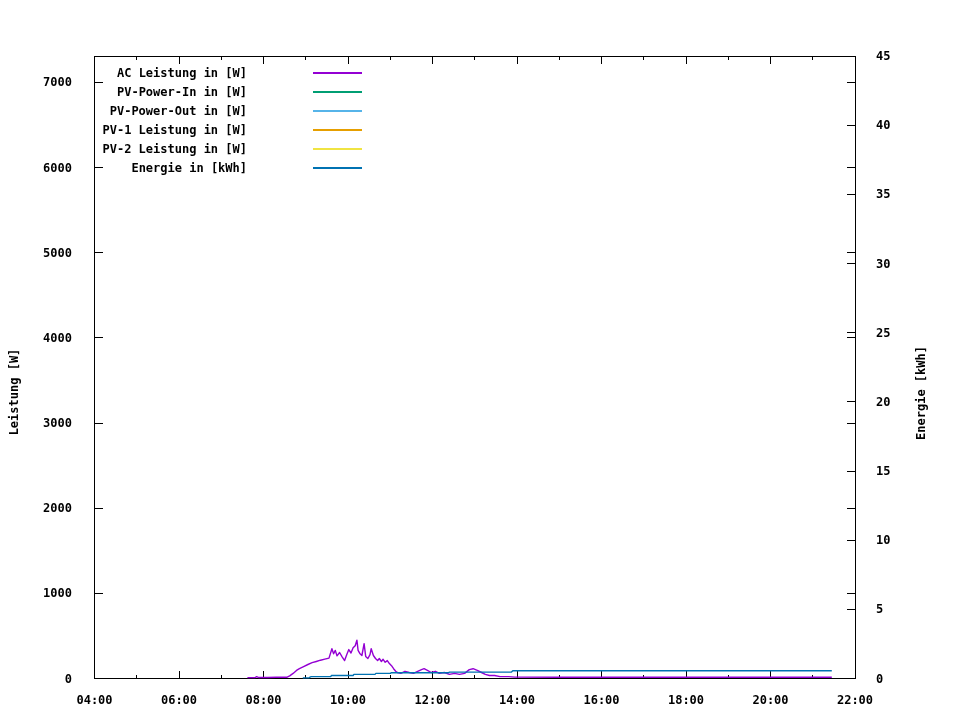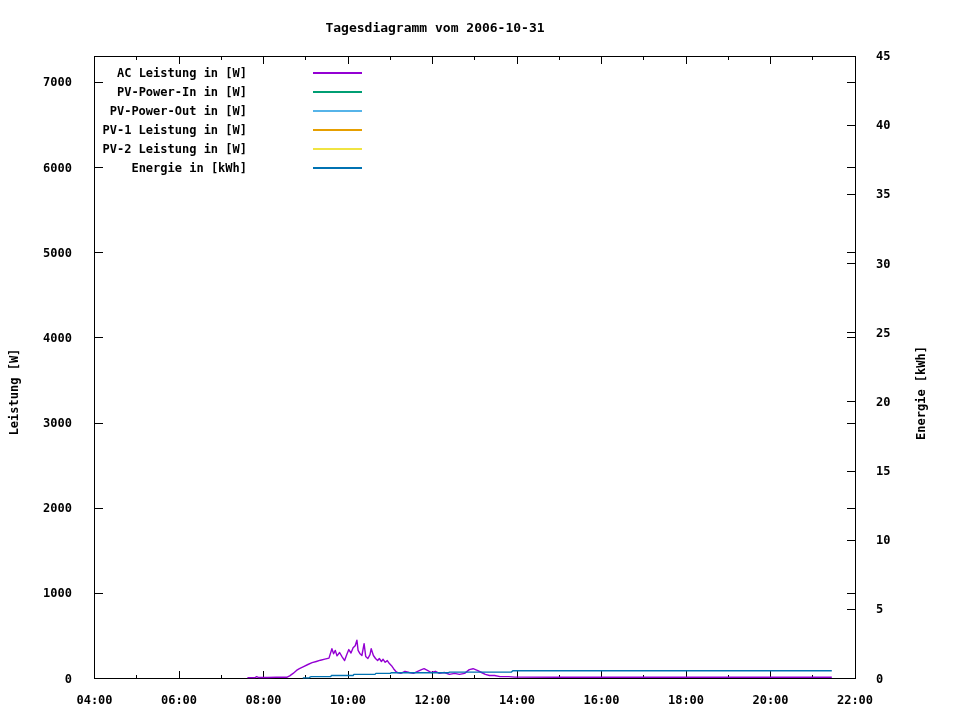--- a/index.html
+++ b/index.html
@@ -14,21 +14,20 @@
        font-size:12px;font-weight:bold;white-space:nowrap;}
   .ylab-right{position:absolute;left:921px;top:393px;
        transform:translate(-50%,-50%) rotate(-90deg);
        font-size:12px;font-weight:bold;white-space:nowrap;}
   text{font-family:"DejaVu Sans Mono",monospace;font-size:12px;font-weight:bold;fill:#000;}
 </style>
 </head>
 <body>
 
 <div id="chart">
-  <div class="chart-title">Tagesdiagramm vom 2006-10-31</div>
   <div class="ylab-left">Leistung [W]</div>
   <div class="ylab-right">Energie [kWh]</div>
   <svg id="chart-svg" width="960" height="720">
       <rect x="94.5" y="56" width="760.5" height="622.5" fill="none" stroke="#000000" stroke-width="1" shape-rendering="crispEdges"></rect>
       <line x1="94.5" y1="678.5" x2="94.5" y2="670.5" stroke="#000000" shape-rendering="crispEdges"></line>
       <line x1="94.5" y1="56" x2="94.5" y2="64" stroke="#000000" shape-rendering="crispEdges"></line>
       <line x1="136.75" y1="678.5" x2="136.75" y2="674.5" stroke="#000000" shape-rendering="crispEdges"></line>
       <line x1="136.75" y1="56" x2="136.75" y2="60" stroke="#000000" shape-rendering="crispEdges"></line>
       <line x1="179" y1="678.5" x2="179" y2="670.5" stroke="#000000" shape-rendering="crispEdges"></line>
       <line x1="179" y1="56" x2="179" y2="64" stroke="#000000" shape-rendering="crispEdges"></line>

